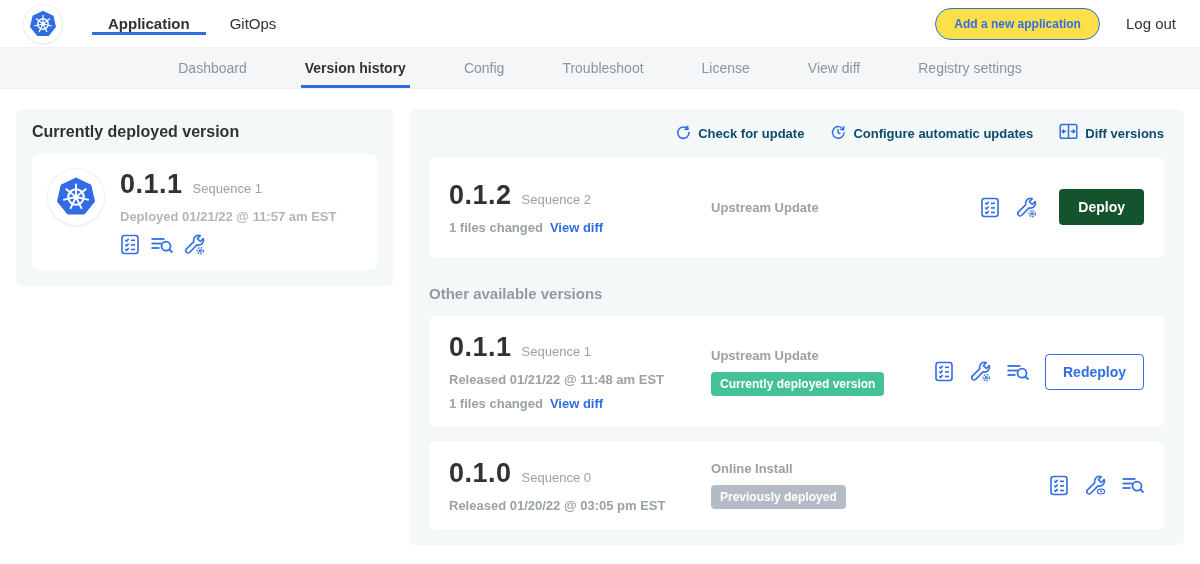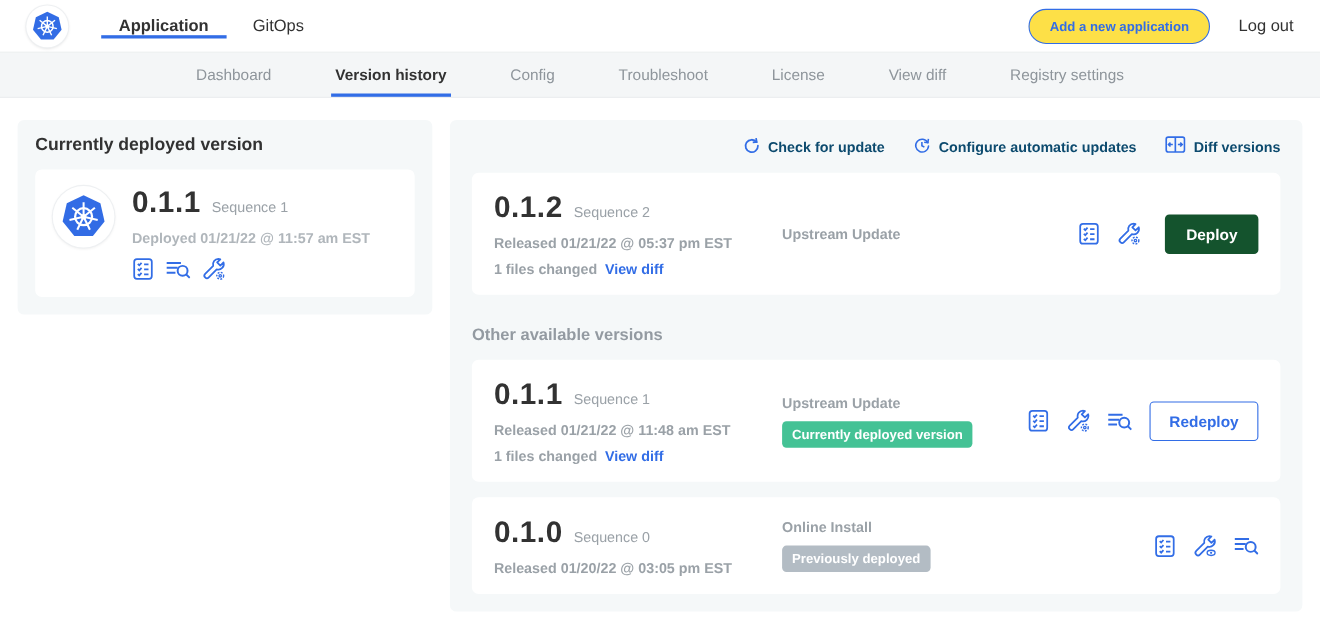--- a/index.html
+++ b/index.html
@@ -297,21 +297,20 @@
         </span>
       </div>
     </div>
 
     <div class="vcard">
       <div>
         <div class="ver-row">
           <span class="ver-num">0.1.2</span>
           <span class="seq">Sequence 2</span>
         </div>
-        <div class="rel-line">Released 01/21/22 @ 05:37 pm EST</div>
         <div class="files-row">
           <span>1 files changed</span>
           <span class="view-diff">View diff</span>
         </div>
       </div>
       <div>
         <div class="src-label">Upstream Update</div>
       </div>
       <div class="vcard-right">
         <span class="icn">

